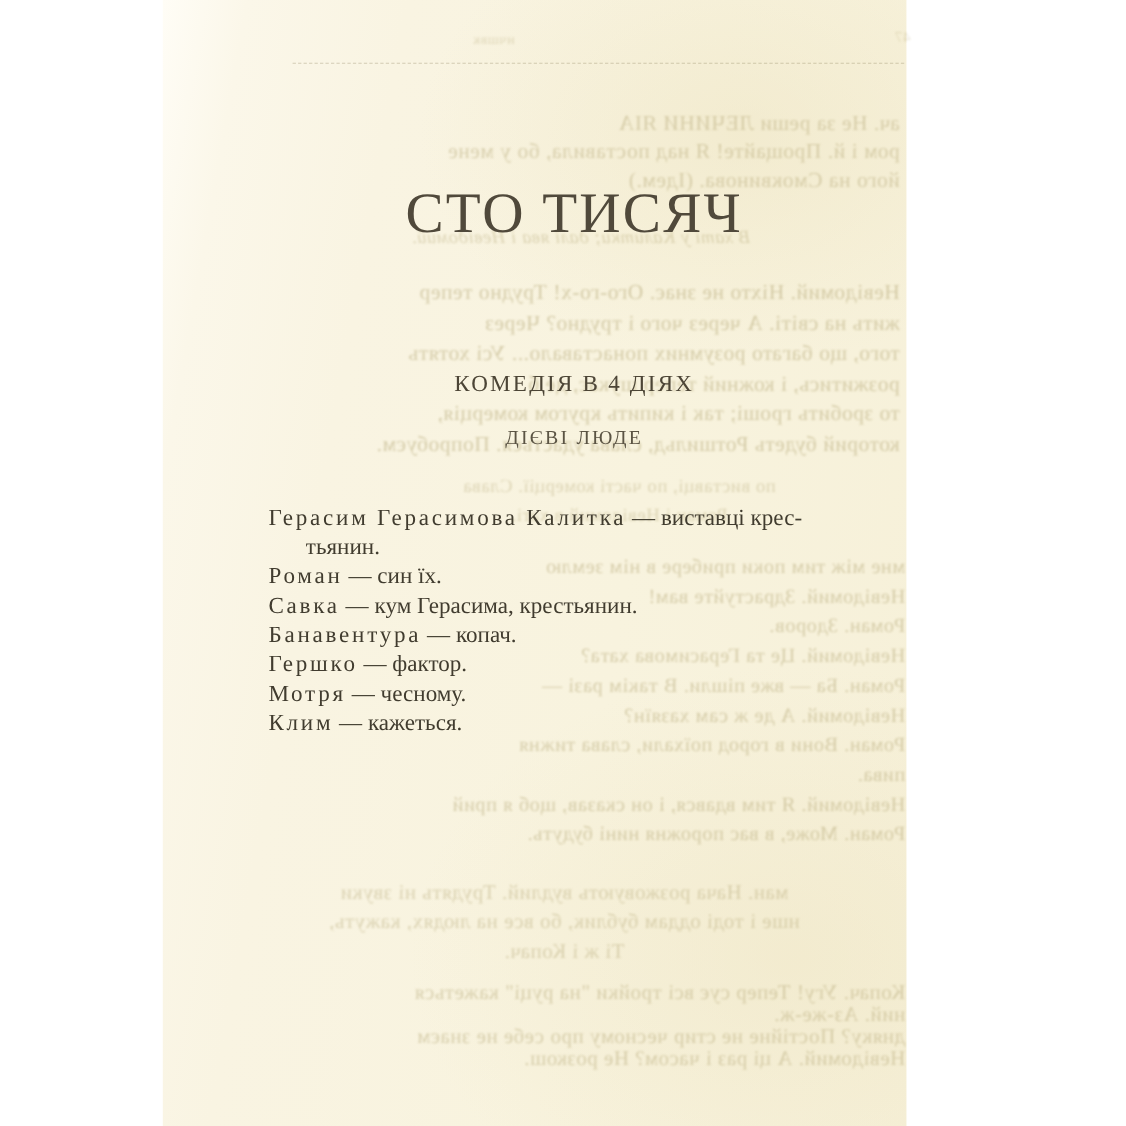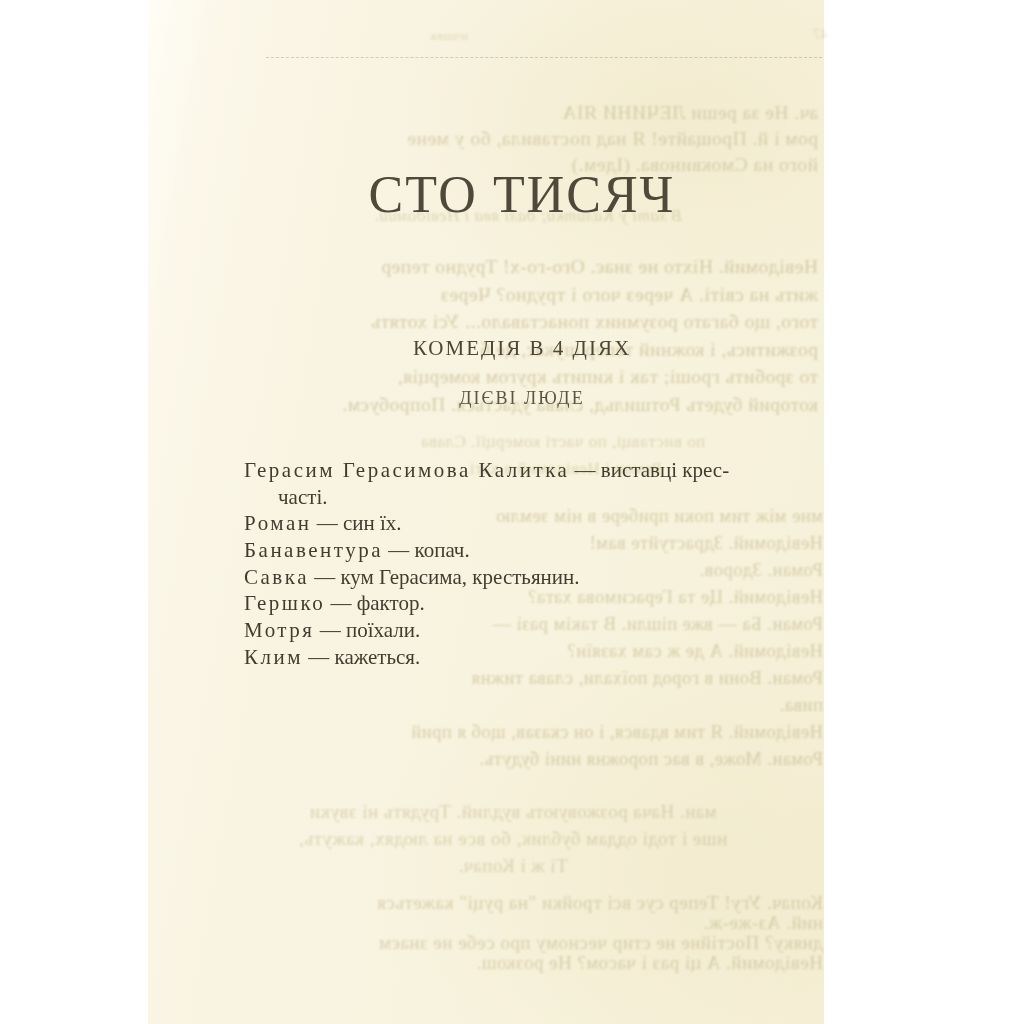--- a/index.html
+++ b/index.html
@@ -125,23 +125,23 @@
       <div class="hairline"></div>
 
       <div class="play-title">СТО ТИСЯЧ</div>
 
       <div class="play-subtitle">КОМЕДІЯ В 4 ДІЯХ</div>
 
       <div class="cast-heading">ДІЄВІ ЛЮДЕ</div>
 
       <div class="cast-list">
           <div class="cast-line"><span class="cast-name">Герасим Герасимова Калитка</span><span> — виставці крес-</span></div>
-          <div class="cast-line cont"><span>часті.</span></div>
+          <div class="cast-line cont"><span>тьянин.</span></div>
           <div class="cast-line"><span class="cast-name">Роман</span><span> — син їх.</span></div>
+          <div class="cast-line"><span class="cast-name">Савка</span><span> — кум Герасима, крестьянин.</span></div>
           <div class="cast-line"><span class="cast-name">Банавентура</span><span> — копач.</span></div>
-          <div class="cast-line"><span class="cast-name">Савка</span><span> — кум Герасима, крестьянин.</span></div>
           <div class="cast-line"><span class="cast-name">Гершко</span><span> — фактор.</span></div>
-          <div class="cast-line"><span class="cast-name">Мотря</span><span> — поїхали.</span></div>
+          <div class="cast-line"><span class="cast-name">Мотря</span><span> — чесному.</span></div>
           <div class="cast-line"><span class="cast-name">Клим</span><span> — кажеться.</span></div>
         </div>
     </div>
   </div>
 </div>
 
 </body></html>

